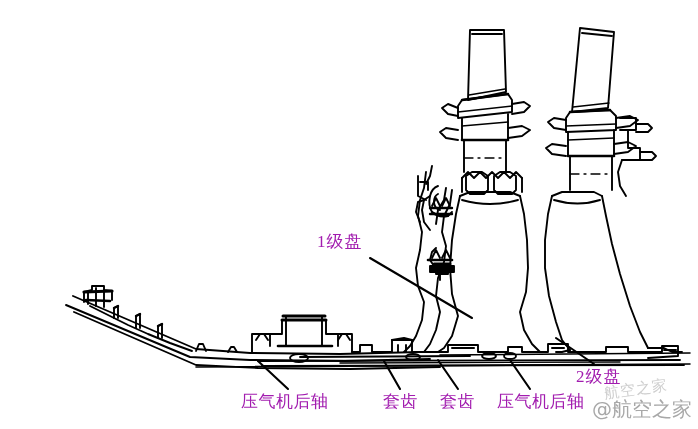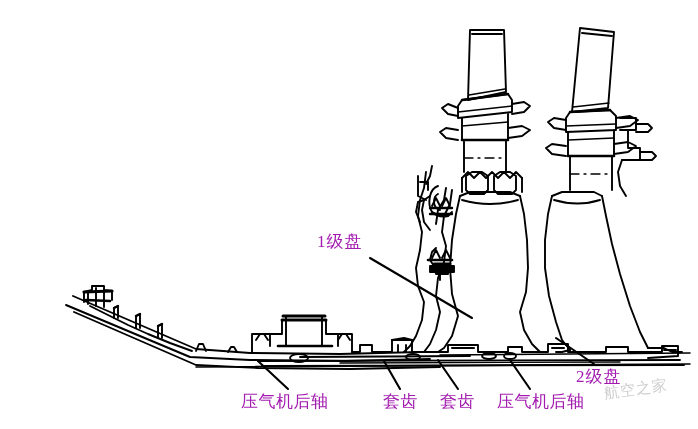--- a/index.html
+++ b/index.html
@@ -304,14 +304,15 @@
   <div class="lbl lbl-bottom" id="lbl-rear-shaft">压气机后轴</div>
 
   <div class="lbl lbl-bottom" id="lbl-spline1">套齿</div>
 
   <div class="lbl lbl-bottom" id="lbl-spline2">套齿</div>
 
   <div class="lbl lbl-bottom" id="lbl-locknut">压气机后轴</div>
 
   <div class="watermark" id="wm-ghost">航空之家</div>
 
+  <div class="watermark" id="wm-main">@航空之家</div>
 
 </div>
 
 </body></html>

